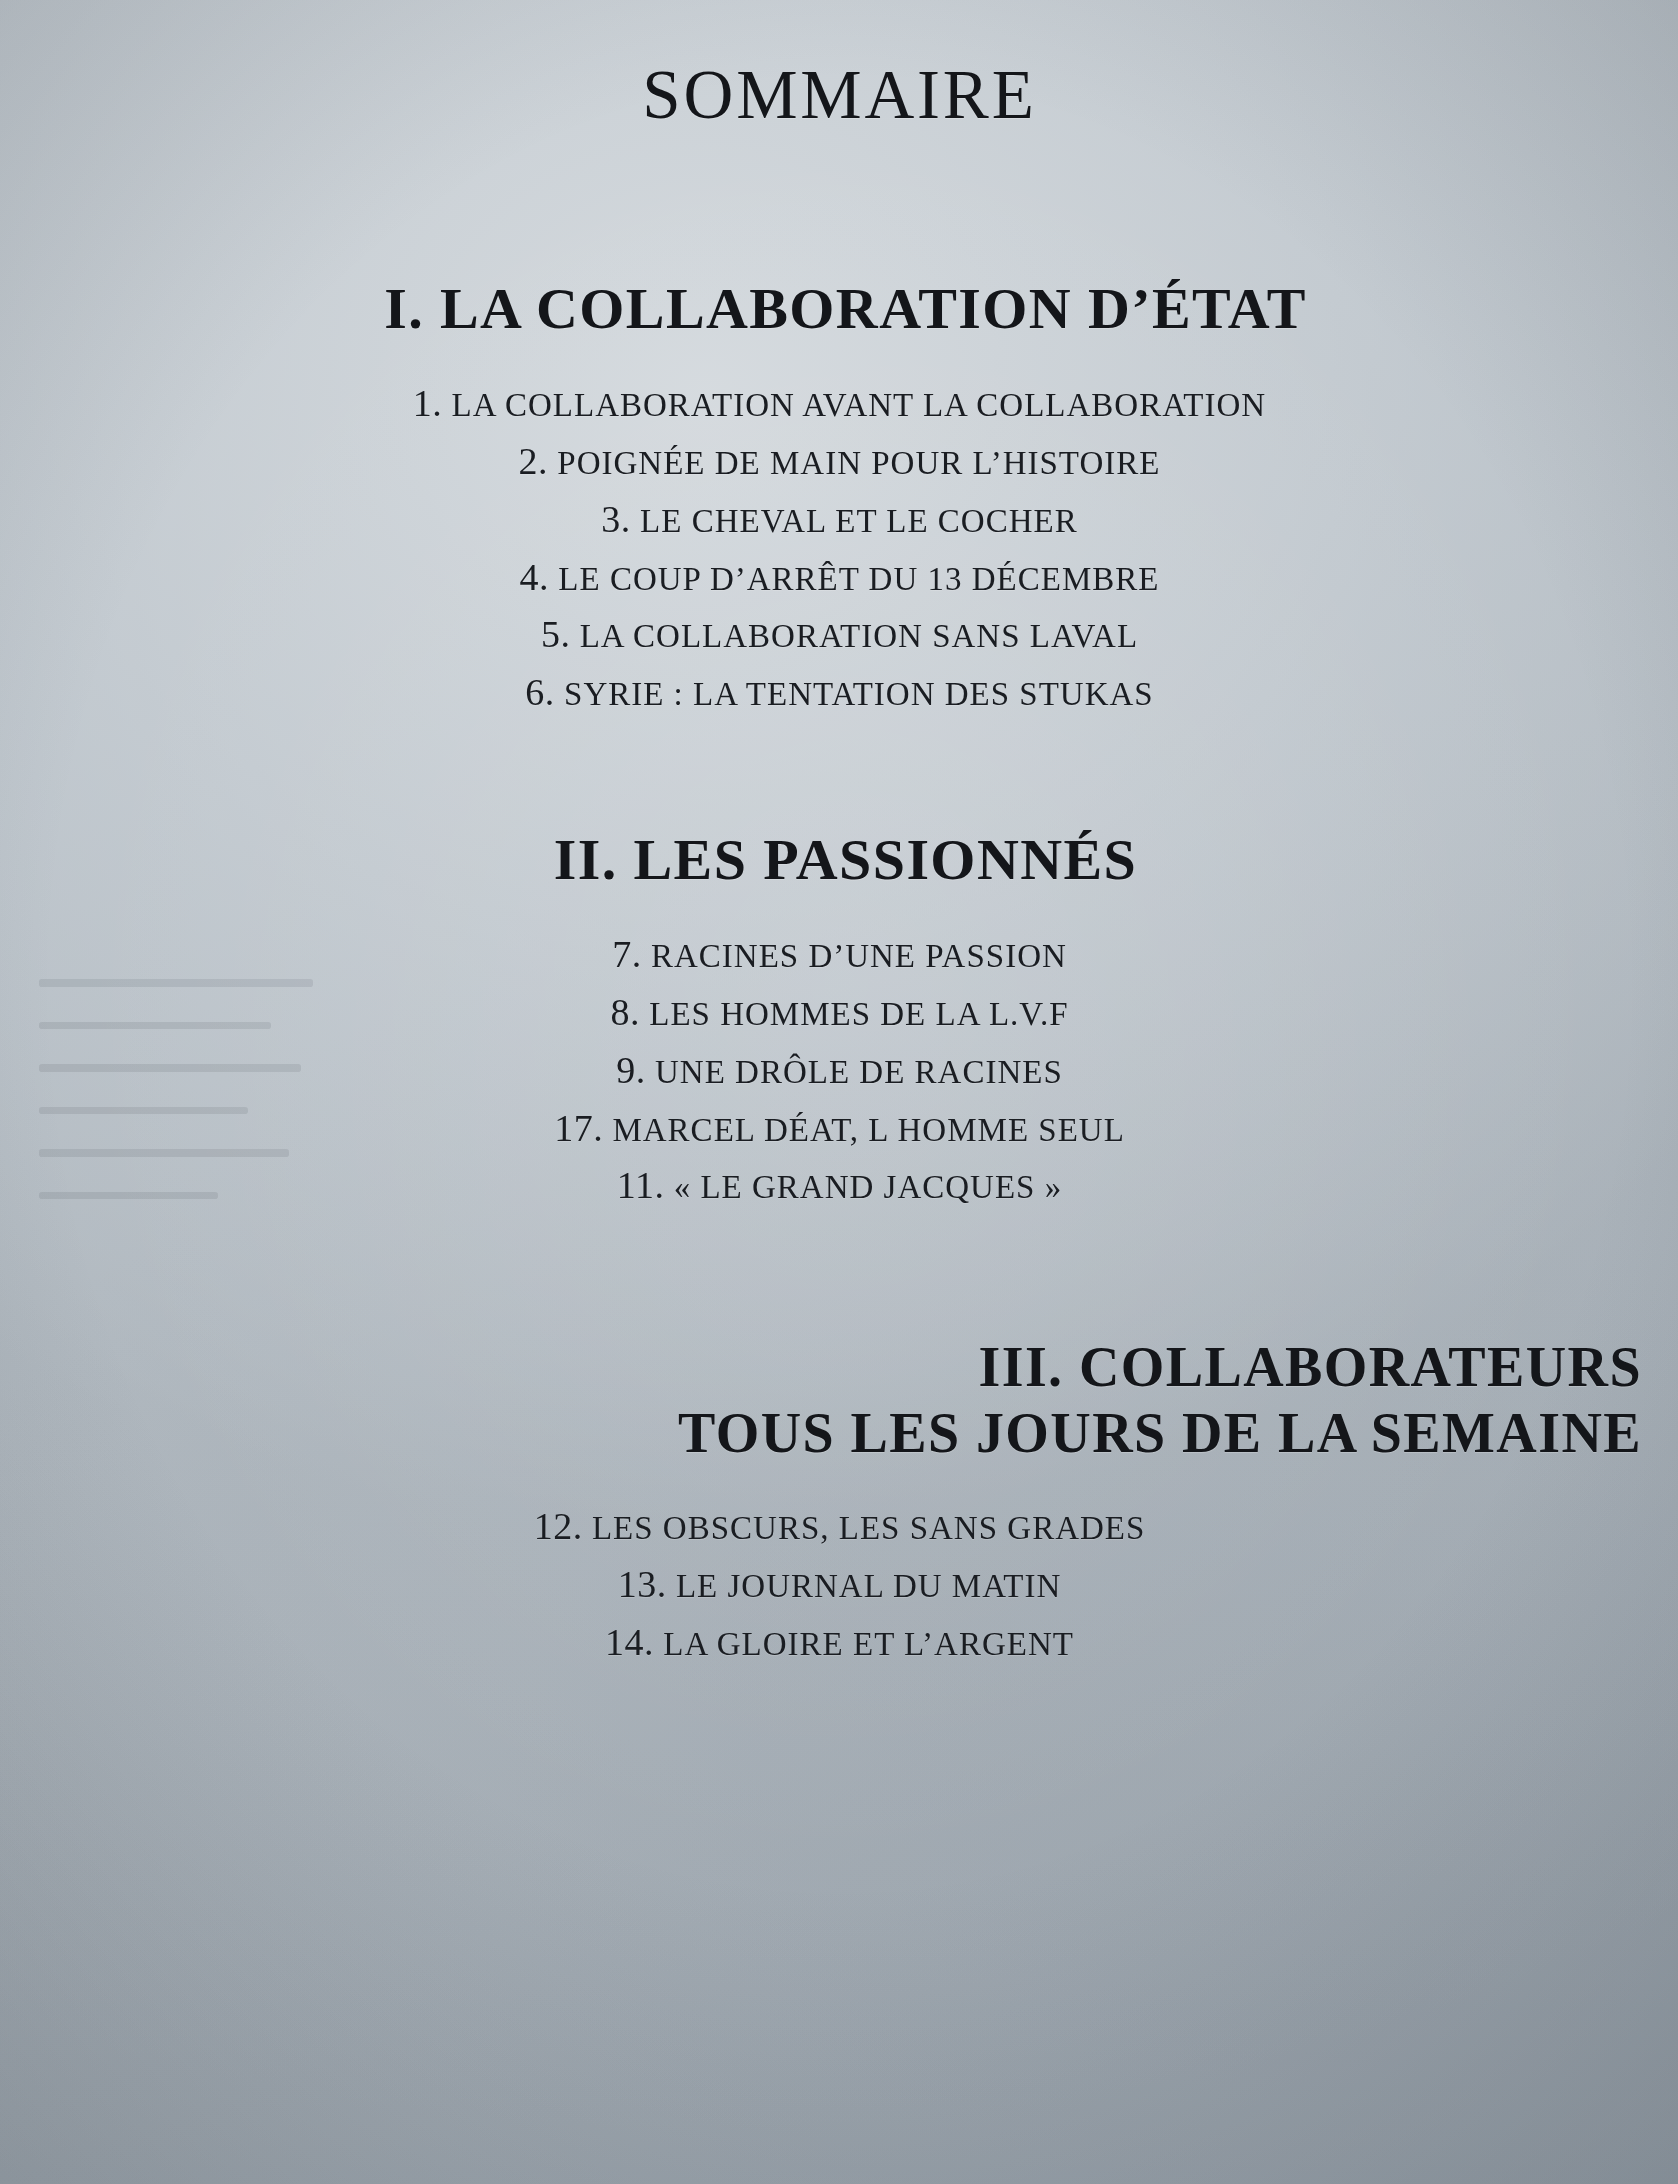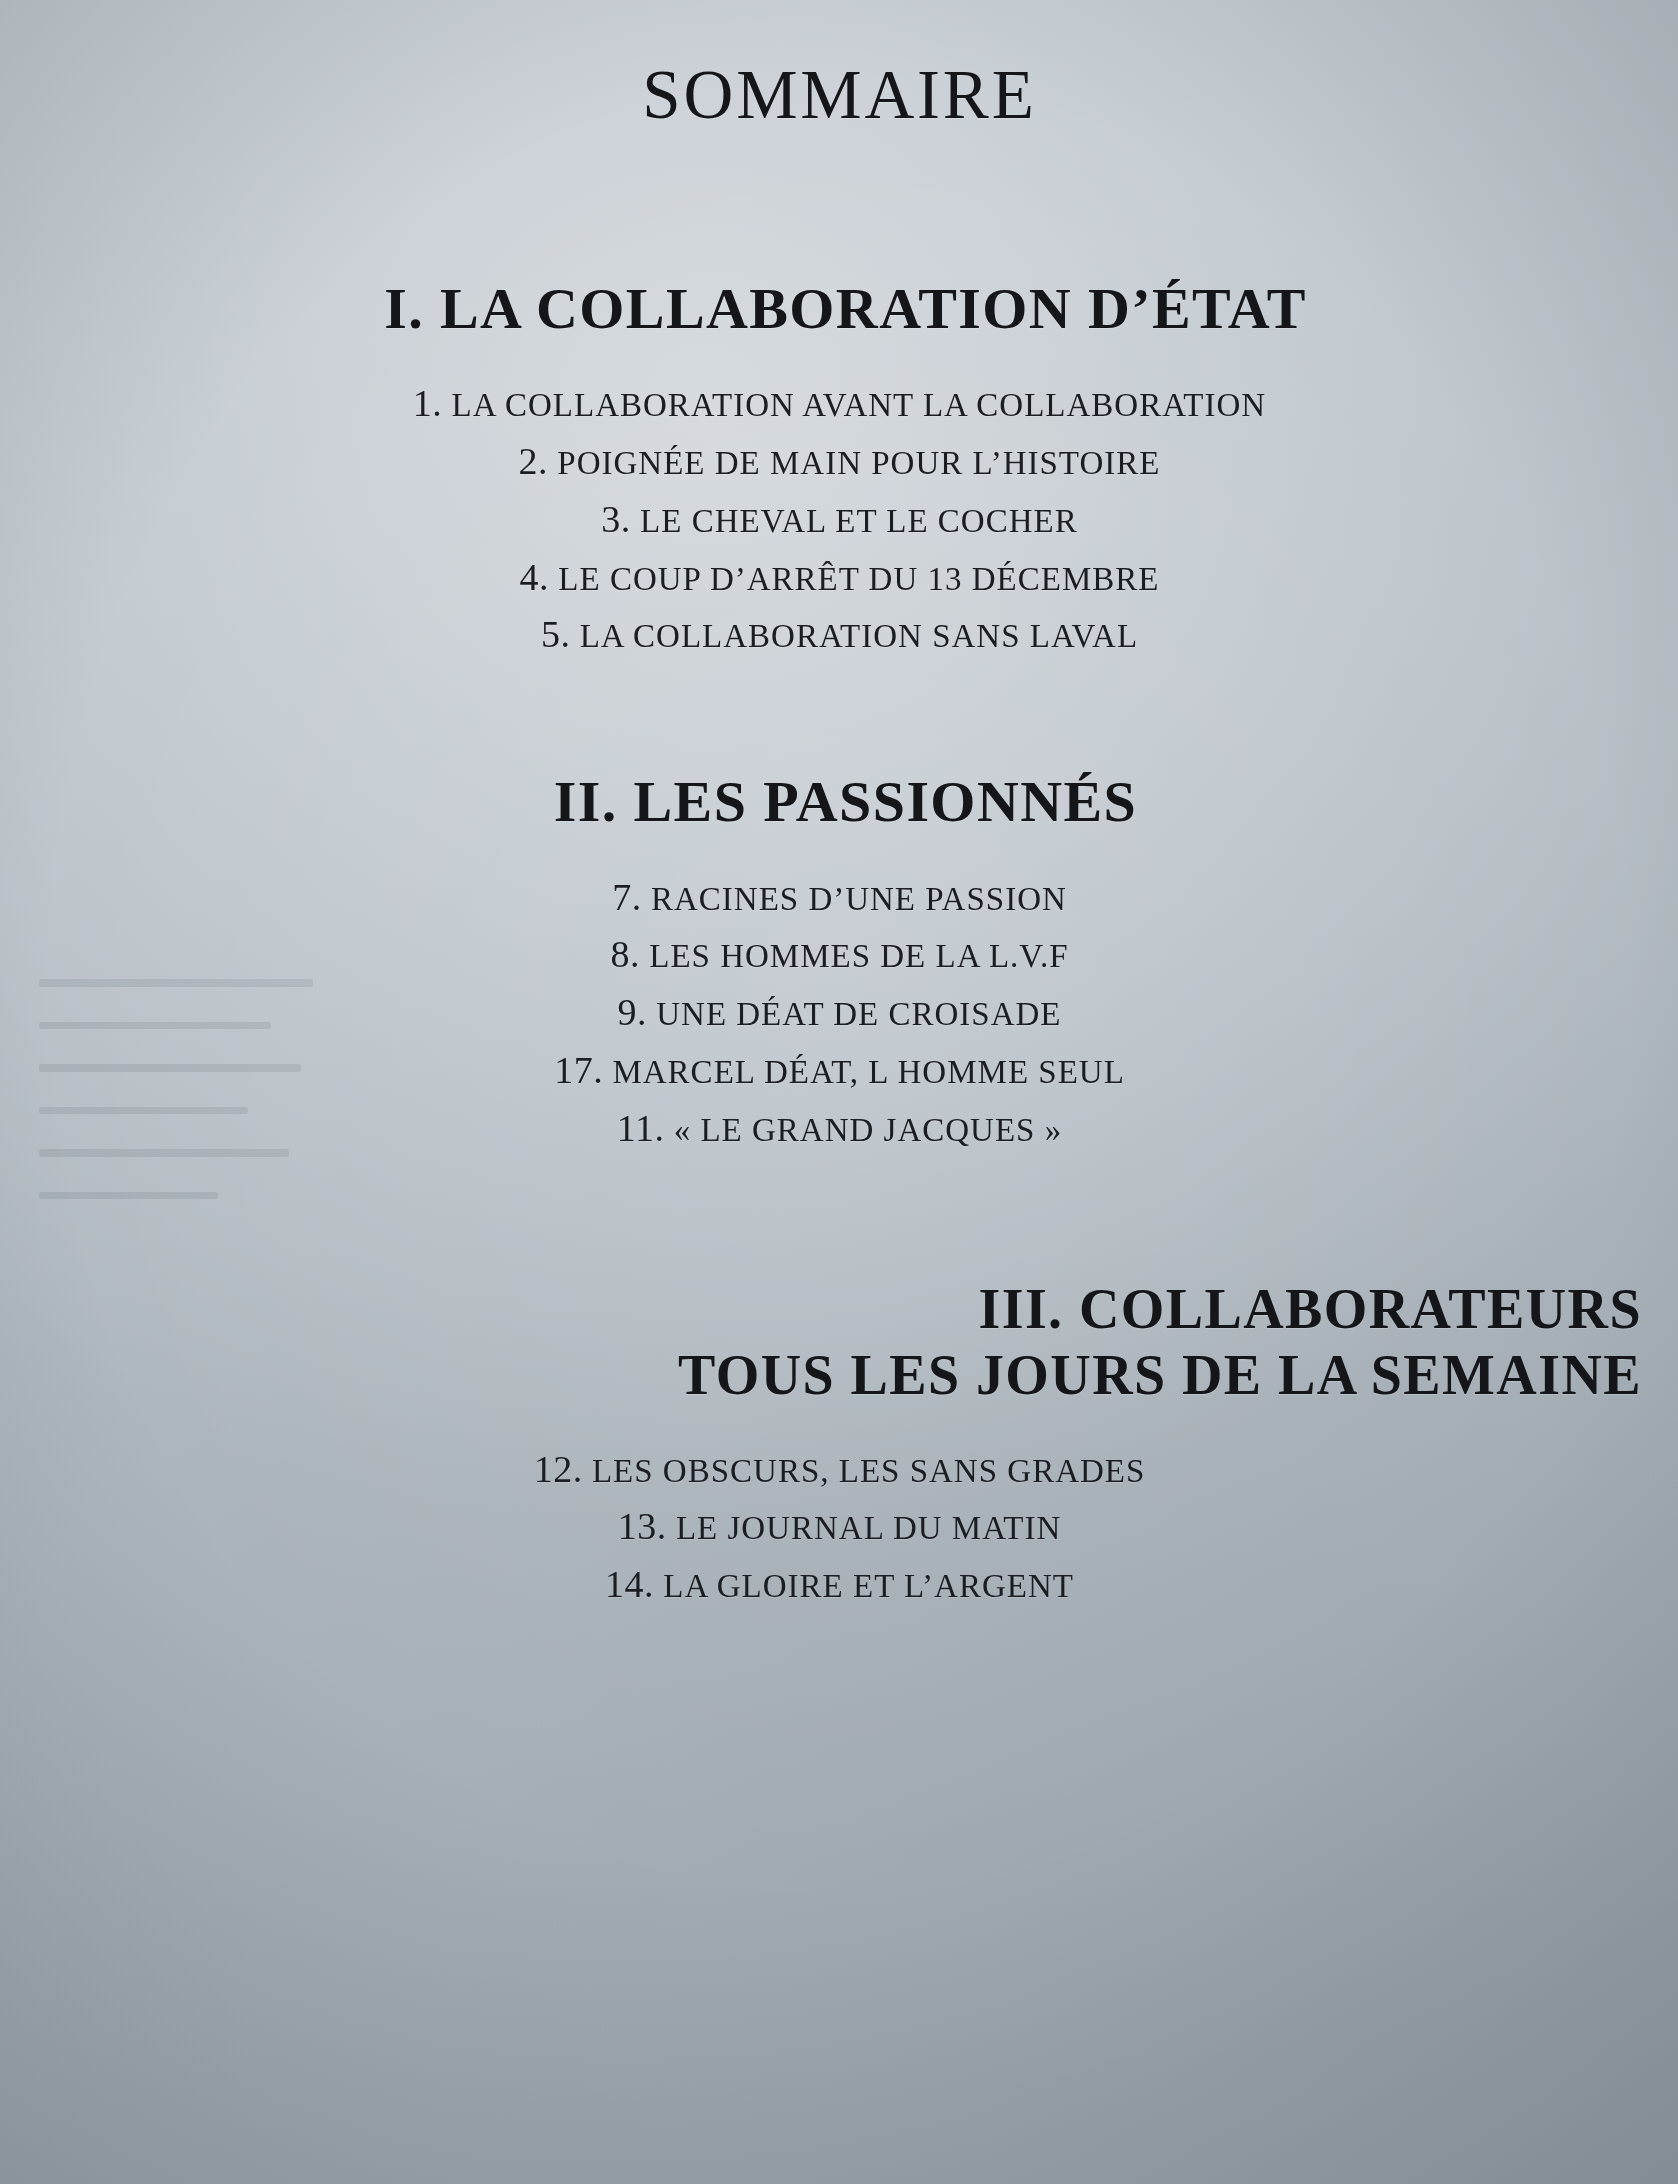--- a/index.html
+++ b/index.html
@@ -143,37 +143,41 @@
         <span class="ttl">LE CHEVAL ET LE COCHER</span>
       </li>
       <li>
         <span class="num">4.</span>
         <span class="ttl">LE COUP D’ARRÊT DU 13 DÉCEMBRE</span>
       </li>
       <li>
         <span class="num">5.</span>
         <span class="ttl">LA COLLABORATION SANS LAVAL</span>
       </li>
+      <li>
+        <span class="num">6.</span>
+        <span class="ttl">SYRIE : LA TENTATION DES STUKAS</span>
+      </li>
     </ul>
   </section>
 
   <section class="part part-2">
     <h2 class="part-title">II. LES PASSIONNÉS</h2>
     <ul class="chapters">
       <li>
         <span class="num">7.</span>
         <span class="ttl">RACINES D’UNE PASSION</span>
       </li>
       <li>
         <span class="num">8.</span>
         <span class="ttl">LES HOMMES DE LA L.V.F</span>
       </li>
       <li>
         <span class="num">9.</span>
-        <span class="ttl">UNE DÉAT DE CROISADE</span>
+        <span class="ttl">UNE DRÔLE DE RACINES</span>
       </li>
       <li>
         <span class="num">17.</span>
         <span class="ttl">MARCEL DÉAT, L HOMME SEUL</span>
       </li>
       <li>
         <span class="num">11.</span>
         <span class="ttl">« LE GRAND JACQUES »</span>
       </li>
     </ul>

